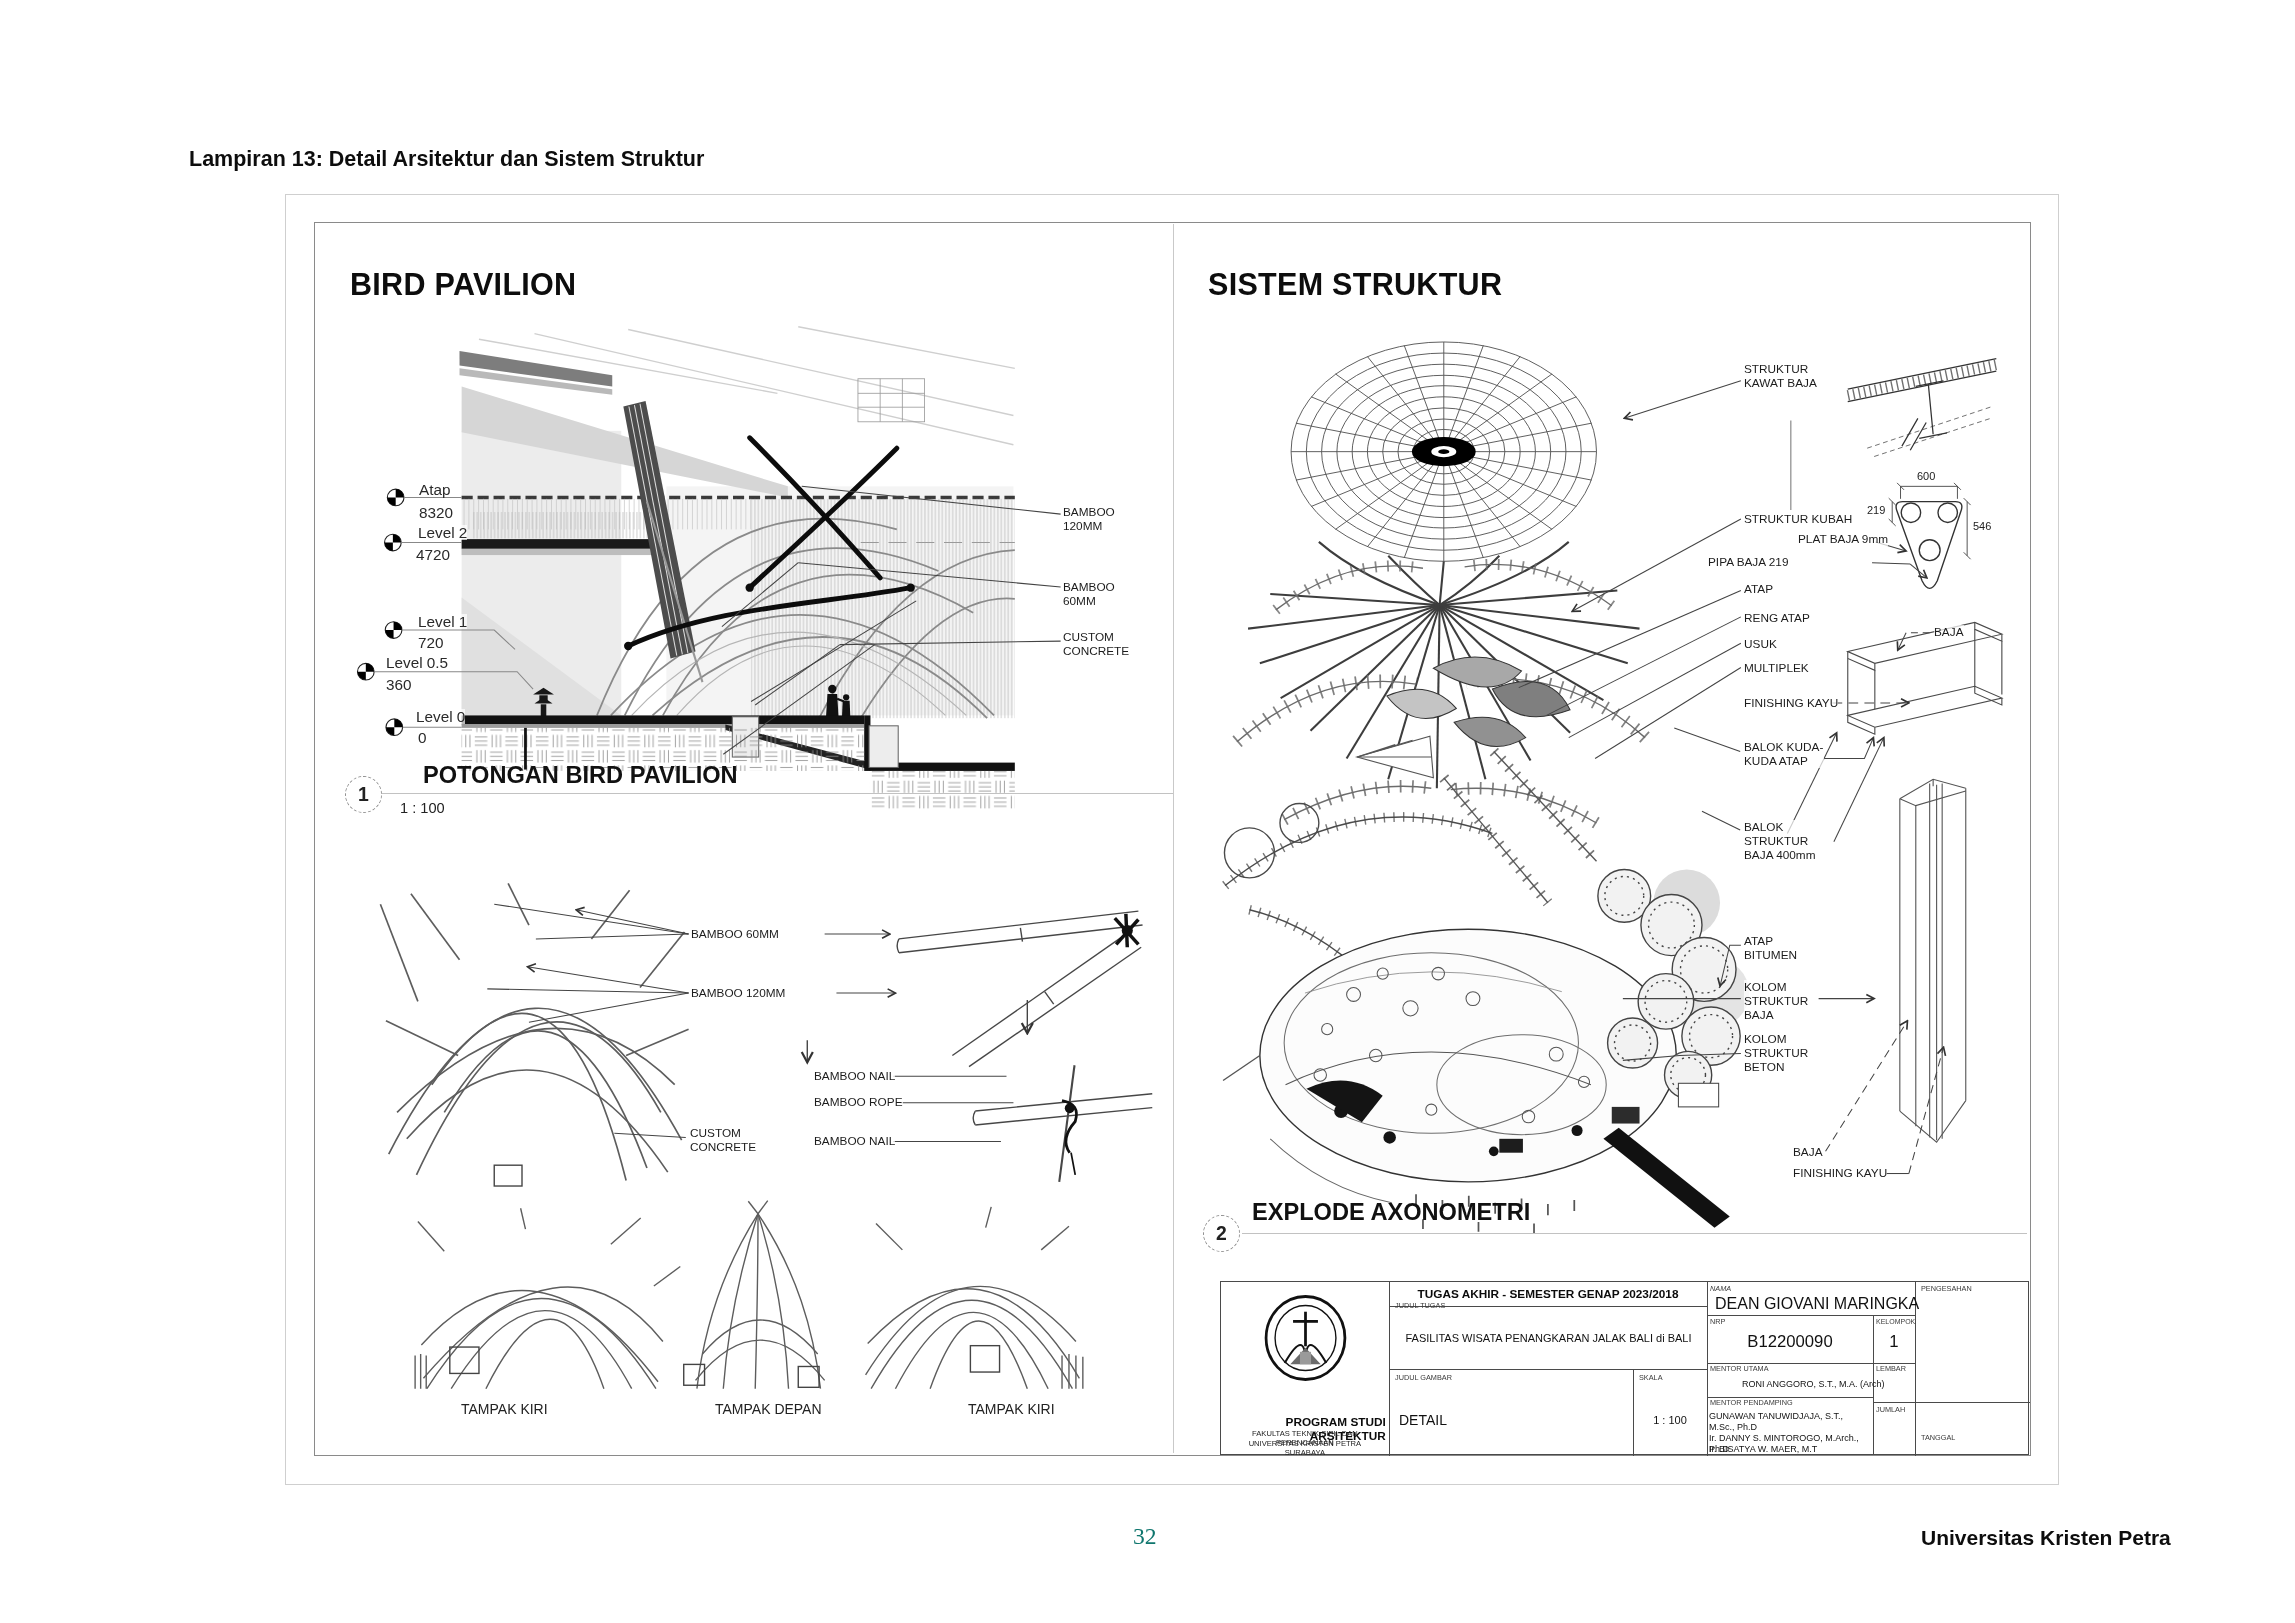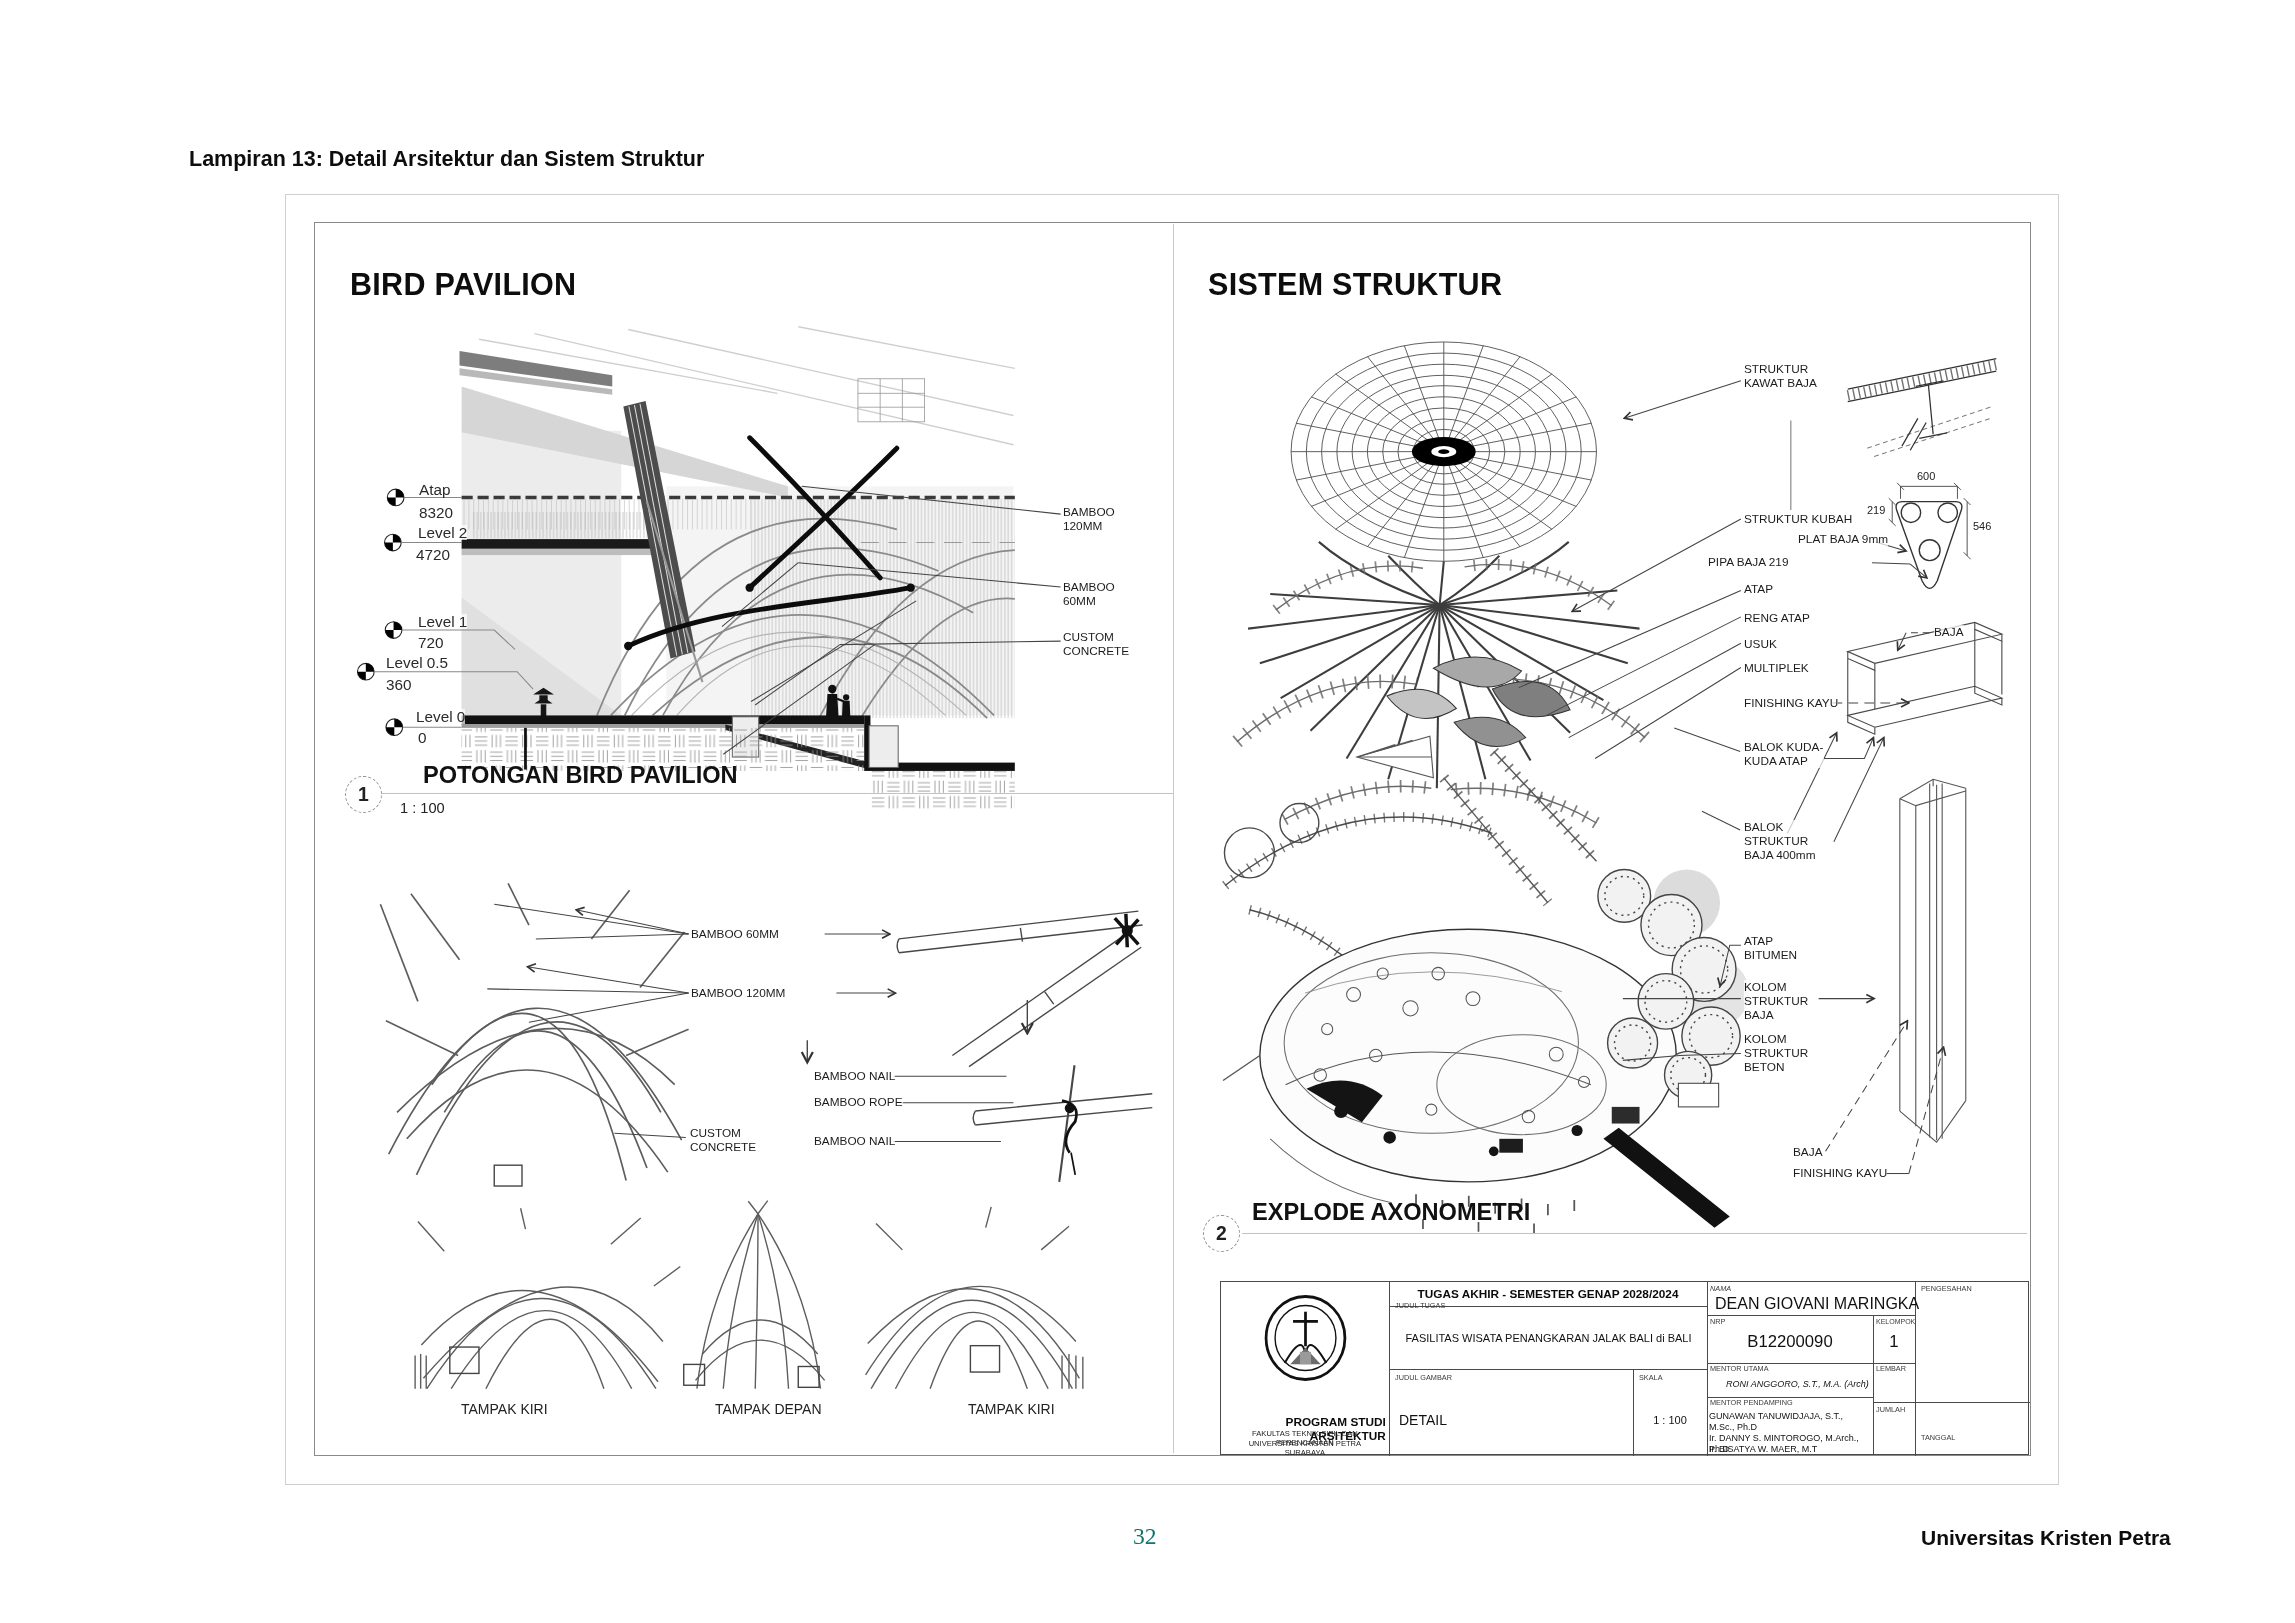--- a/index.html
+++ b/index.html
@@ -627,36 +627,36 @@
       <path d="M30 98 Q60 46 60 98" fill="none" stroke="#111" stroke-width="3"></path>
       <path d="M90 98 Q60 46 60 98" fill="none" stroke="#111" stroke-width="3"></path>
       <polygon points="38,100 82,100 60,76" fill="#6b6b6b"></polygon>
       <rect x="52" y="82" width="16" height="18" fill="#9a9a9a"></rect>
     </svg>
     <div class="al prog1" style="left:2.8px;top:133px;width:162px;">PROGRAM STUDI ARSITEKTUR</div>
     <div class="al prog2" style="left:1.4px;top:147px;width:165px;">FAKULTAS TEKNIK SIPIL DAN PERENCANAAN</div>
     <div class="al prog2" style="left:1.4px;top:157px;width:165px;">UNIVERSITAS KRISTEN PETRA</div>
     <div class="al prog2" style="left:1.4px;top:166px;width:165px;">SURABAYA</div>
 
-    <div class="tb-head" style="left:168px;top:7px;width:318px;">TUGAS AKHIR - SEMESTER GENAP 2028/2024</div>
+    <div class="tb-head" style="left:168px;top:7px;width:318px;">TUGAS AKHIR - SEMESTER GENAP 2023/2018</div>
     <div class="tb-lab" style="left:174px;top:20px;text-align:right;">JUDUL TUGAS</div>
     <div class="tb-med" style="left:174px;top:50px;width:307px;text-align:center;">FASILITAS WISATA  PENANGKARAN JALAK BALI di BALI</div>
     <div class="tb-lab" style="left:174px;top:92px;">JUDUL GAMBAR</div>
     <div class="tb-med" style="left:178px;top:130px;font-size:14px;">DETAIL</div>
     <div class="tb-lab" style="left:418px;top:92px;">SKALA</div>
     <div class="tb-med" style="left:412px;top:132px;width:74px;text-align:center;">1 : 100</div>
 
     <div class="tb-lab" style="left:489px;top:2.8px;font-style:italic;">NAMA</div>
     <div class="tb-big" style="left:494px;top:12.5px;">DEAN GIOVANI MARINGKA</div>
     <div class="tb-lab" style="left:489px;top:36px;">NRP</div>
     <div class="tb-big" style="left:486px;top:51px;width:166px;text-align:center;font-size:16.7px;">B12200090</div>
     <div class="tb-lab" style="left:655px;top:36px;font-size:7px;">KELOMPOK</div>
     <div class="tb-big" style="left:652px;top:51px;width:42px;text-align:center;font-size:16.7px;">1</div>
     <div class="tb-lab" style="left:489px;top:83px;">MENTOR UTAMA</div>
-    <div class="tb-sm" style="left:505px;top:97px;font-style:italic;">RONI ANGGORO, S.T., M.A. (Arch)</div>
+    <div class="tb-sm" style="left:521px;top:97px;">RONI ANGGORO, S.T., M.A. (Arch)</div>
     <div class="tb-lab" style="left:655px;top:83px;">LEMBAR</div>
     <div class="tb-lab" style="left:489px;top:117px;">MENTOR PENDAMPING</div>
     <div class="tb-sm" style="left:488px;top:129px;width:161px;">GUNAWAN TANUWIDJAJA, S.T., M.Sc., Ph.D</div>
     <div class="tb-sm" style="left:488px;top:151px;width:161px;">Ir. DANNY S. MINTOROGO, M.Arch., Ph.D</div>
     <div class="tb-sm" style="left:488px;top:162px;width:161px;">Ir. BISATYA W. MAER, M.T</div>
     <div class="tb-lab" style="left:655px;top:124px;">JUMLAH</div>
     <div class="tb-lab" style="left:700px;top:124px;margin-top:28px;">TANGGAL</div>
     <div class="tb-lab" style="left:700px;top:2.8px;">PENGESAHAN</div>
   </div>
 

